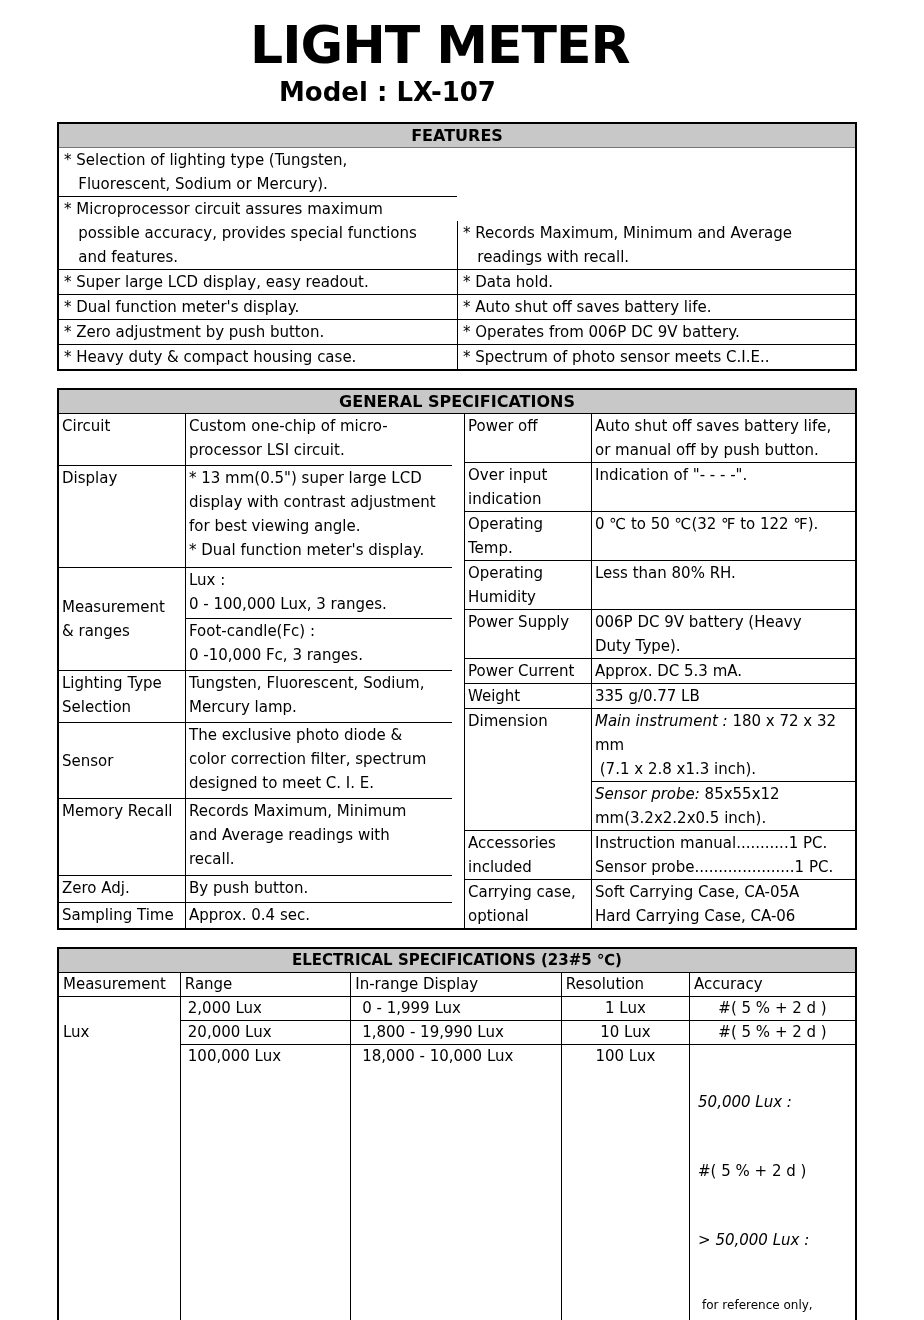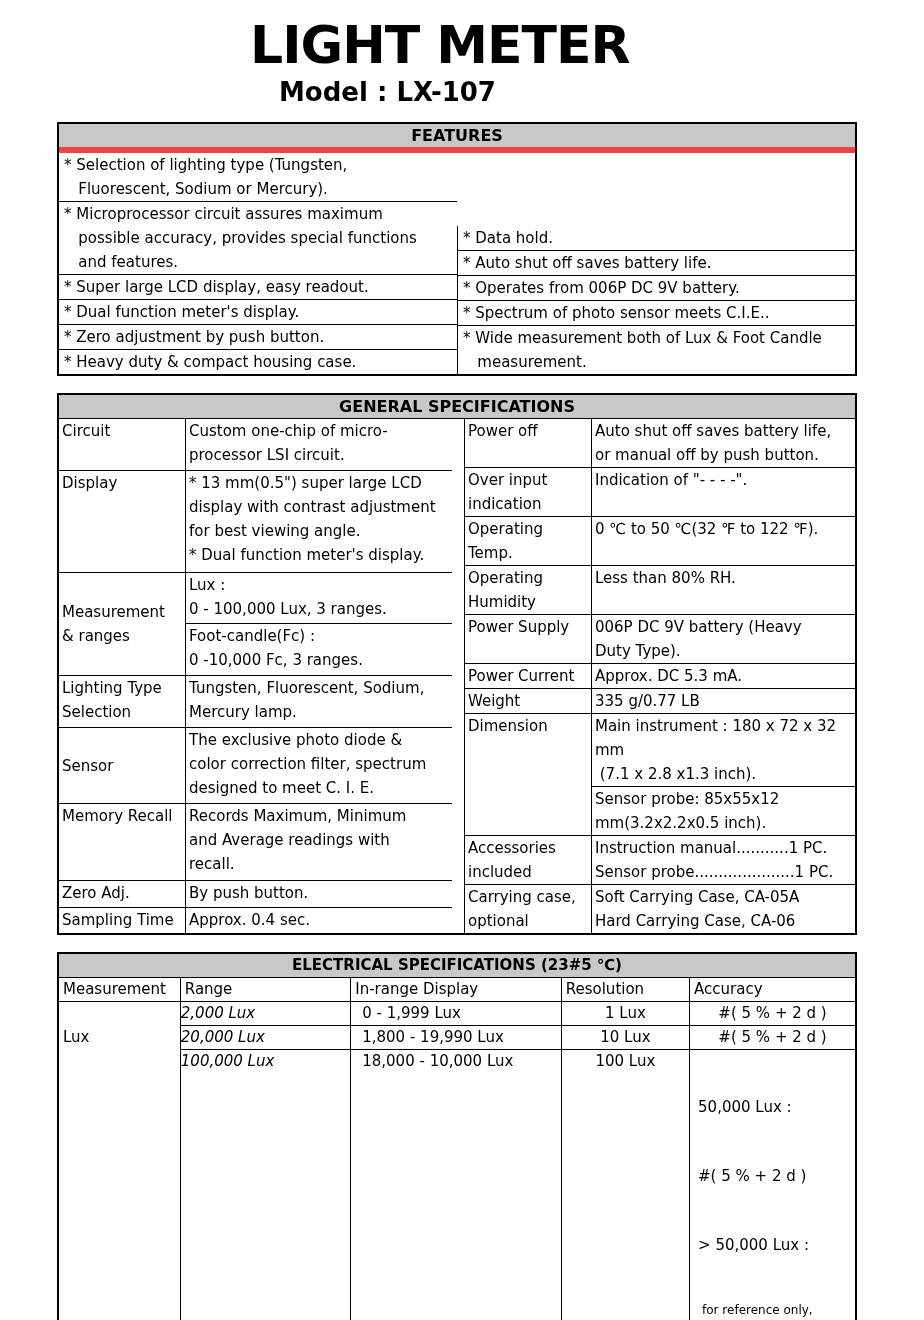--- a/index.html
+++ b/index.html
@@ -21,21 +21,21 @@
 
   
   .bar {
     background: #c8c8c8; font-weight: bold; text-align: center;
     font-size: 16px; line-height: 21px; padding: 1px 0;
   }
   .boxed { border: 2px solid #000; width: 800px; box-sizing: border-box; }
   .section { margin-bottom: 17px; }
 
   
-  .features .bar { border-bottom: 6px solid #ef4444; }
+  .features .bar { border-bottom: 1px solid #ef4444; }
   .features .cols { display: flex; align-items: flex-end; }
   .features .fcol { width: 50%; display: flex; flex-direction: column; box-sizing: border-box; }
   .features .fcol.right { border-left: 1px solid #000; }
   .features .item {
     border-bottom: 1px solid #000; padding: 0 5px;
     font-size: 15px; line-height: 24px; white-space: pre-wrap;
   }
   .features .fcol .item:last-child { border-bottom: none; flex: 1; }
 
   
@@ -44,28 +44,28 @@
   .general table { border-collapse: collapse; border: hidden; table-layout: fixed; }
   .general table.left-t  { width: 399px; }
   .general table.right-t { width: 397px; border-left: 1px solid #000; margin-left: 12px; }
   .general td {
     border: 1px solid #000; vertical-align: top;
     font-size: 15px; line-height: 24px; padding: 0 3px;
     white-space: pre-wrap; overflow: hidden;
   }
   .general .lbl { width: 120px; }
   .general .vmid { vertical-align: middle; }
-  .it { }
+  .it { font-style: italic; }
 
   
   .elec { border-collapse: collapse; border: 2px solid #000; width: 800px; table-layout: fixed; }
   .elec td { border: 1px solid #000; font-size: 15px; line-height: 23px; padding: 0 4px; vertical-align: top; white-space: pre-wrap; overflow: hidden; }
   .elec td.bar { border-bottom: 1px solid #000; }
   .elec .meas { padding-top: 24px; }
-  .elec .rng { padding-left: 0; font-style: italic; }
+  .elec .rng { padding-left: 7px; }
   .elec .disp { padding-left: 11px; }
   .elec .res { text-align: center; }
   .elec .acc { text-align: center; }
   .elec .acc-detail { text-align: left; padding-left: 8px; }
   .elec .acc-detail .small { font-size: 12px; line-height: 15px; display: block; padding-left: 4px; }
   .elec .acc-detail .ln { display: block; }
 </style>
 </head>
 <body>
 
@@ -84,26 +84,26 @@
    Fluorescent, Sodium or Mercury).</div>
         <div class="item">* Microprocessor circuit assures maximum
    possible accuracy, provides special functions
    and features.</div>
         <div class="item">* Super large LCD display, easy readout.</div>
         <div class="item">* Dual function meter's display.</div>
         <div class="item">* Zero adjustment by push button.</div>
         <div class="item">* Heavy duty &amp; compact housing case.</div>
       </div>
       <div class="fcol right">
+        <div class="item">* Records Maximum, Minimum and Average
+   readings with recall.</div>
         <div class="item">* Data hold.</div>
         <div class="item">* Auto shut off saves battery life.</div>
         <div class="item">* Operates from 006P DC 9V battery.</div>
         <div class="item">* Spectrum of photo sensor meets C.I.E..</div>
-        <div class="item">* Wide measurement both of Lux &amp; Foot Candle
-   measurement.</div>
       </div>
     </div>
   </div>
 
   <div class="boxed general section">
     <div class="bar">GENERAL  SPECIFICATIONS</div>
     <div class="cols">
       <table class="left-t">
         <tbody>
             <tr>

